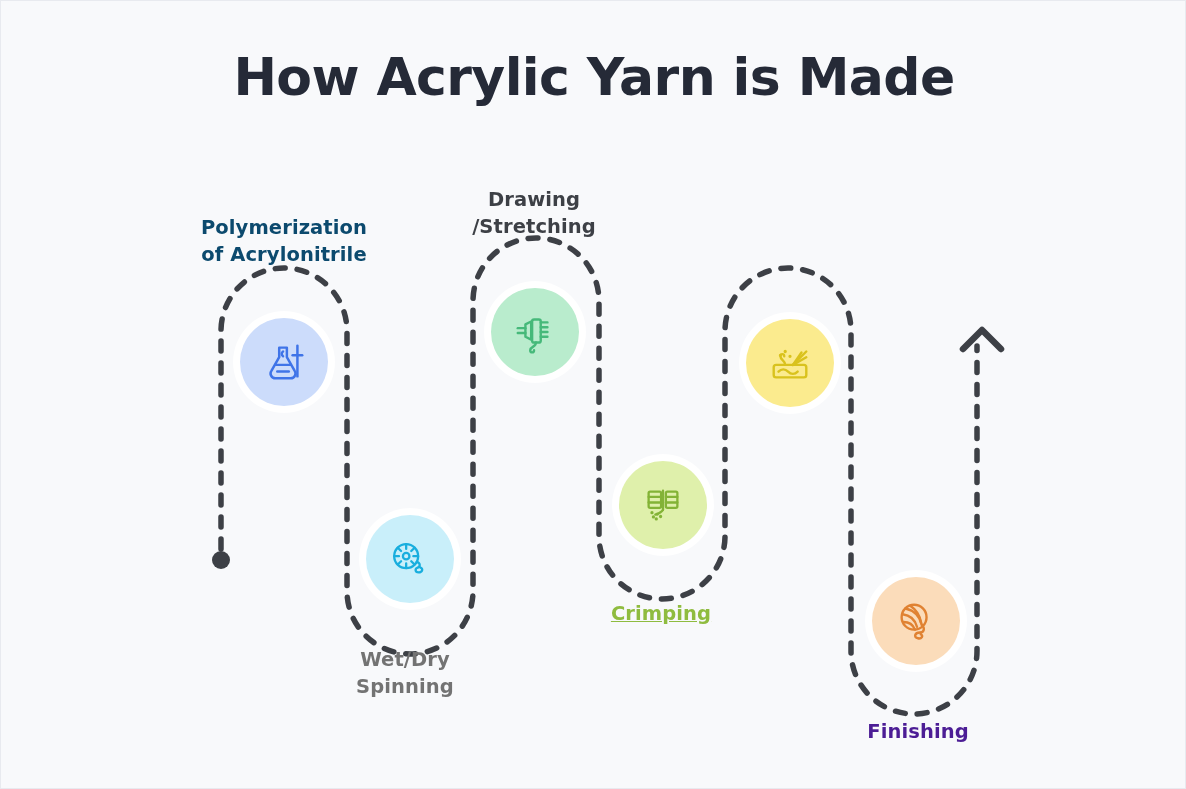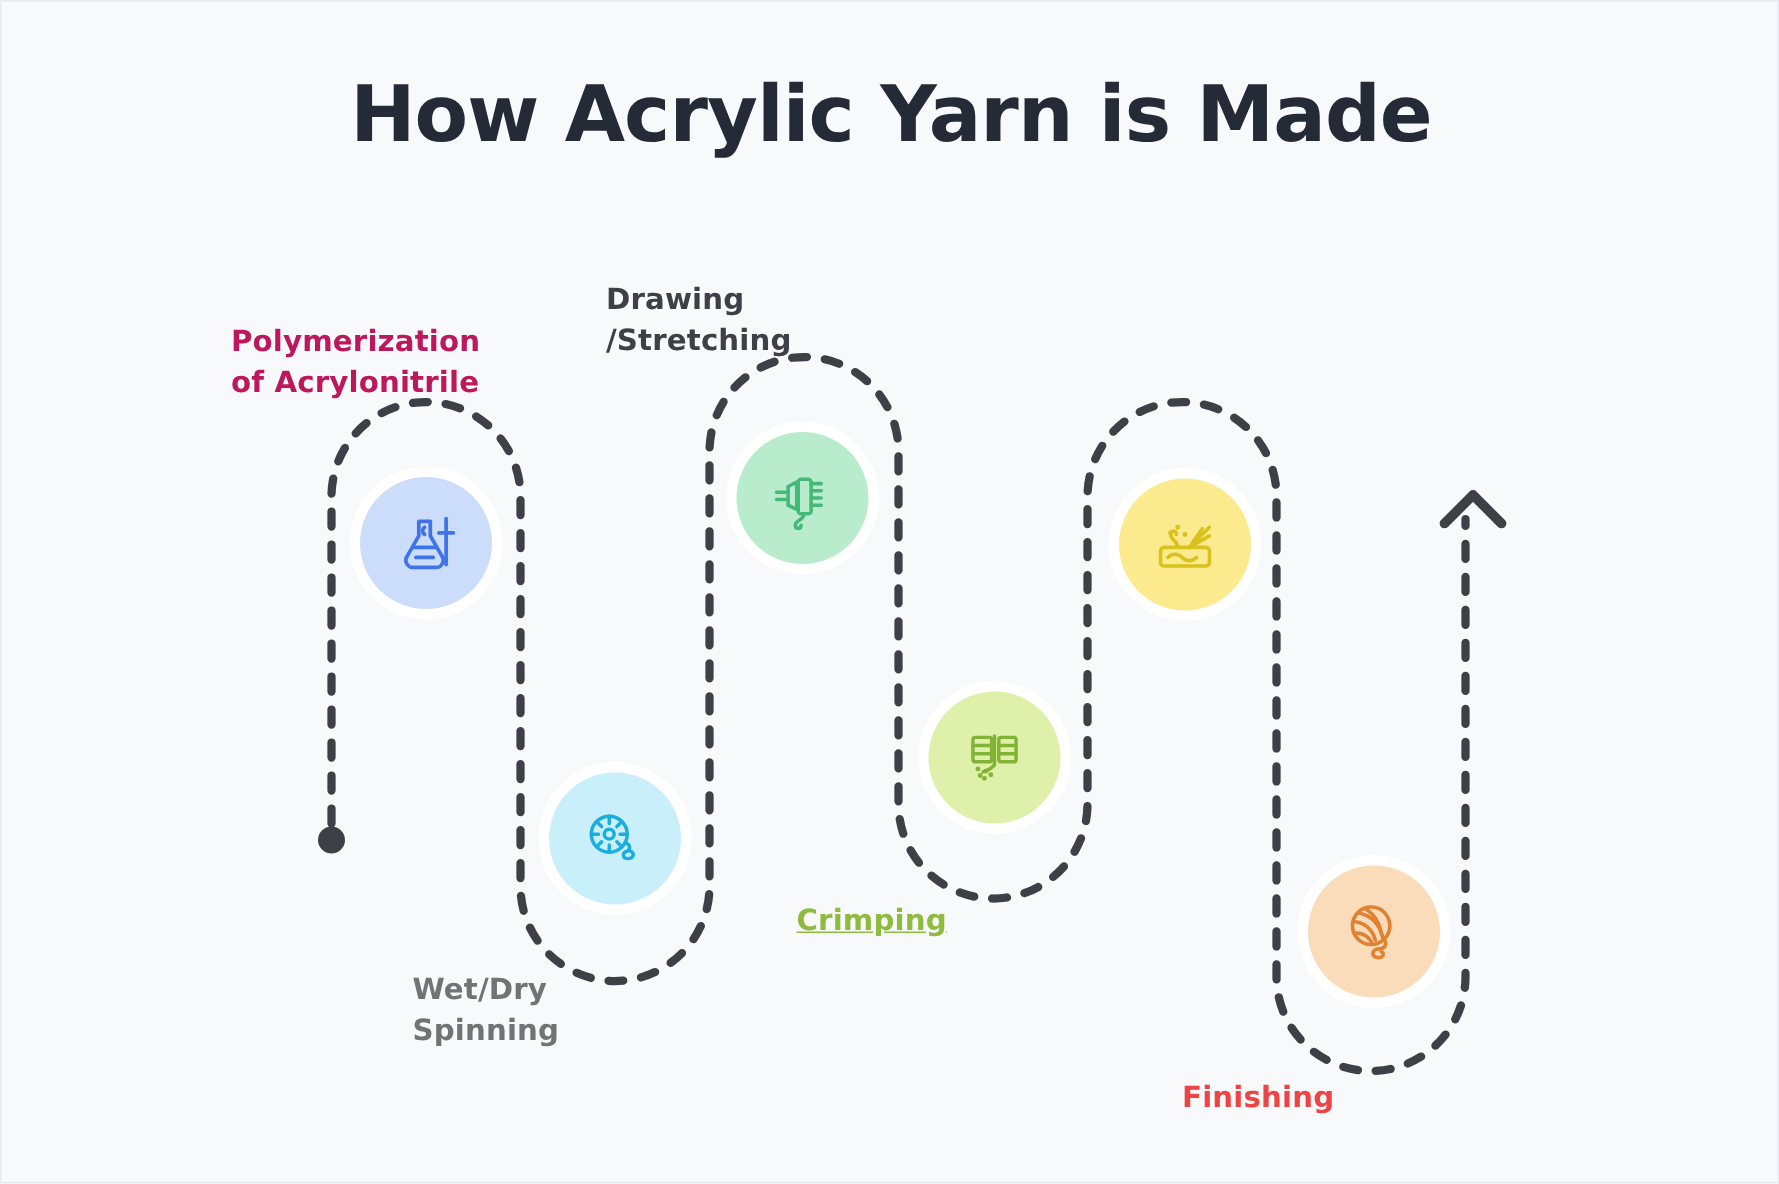--- a/index.html
+++ b/index.html
@@ -74,20 +74,21 @@
   .node-circle svg {
     width: 46px;
     height: 46px;
     display: block;
   }
 
   .step-label {
     position: absolute;
     width: 260px;
     margin-left: -130px;
+    text-align: center;
     font-family: "DejaVu Sans", sans-serif;
     font-size: 19.5px;
     font-weight: bold;
     line-height: 1.38;
     letter-spacing: 0.1px;
     white-space: pre-line;
   }
   .label-above { transform: translateY(-100%); }
 </style>
 </head>
@@ -129,21 +130,21 @@
         <svg viewBox="0 0 48 48" fill="none" stroke="#3f74e8" stroke-width="2.6" stroke-linecap="round" stroke-linejoin="round">
           <path d="M19 9 h8 v10 l8 14 a5 5 0 0 1 -4 8 h-16 a5 5 0 0 1 -4 -8 l8 -14 z"></path>
           <path d="M15.5 27 h15"></path>
           <path d="M17 34 h12"></path>
           <path d="M23 13 a3 3 0 0 0 0 5"></path>
           <path d="M38 7 v32"></path>
           <path d="M33 17 h10"></path>
         </svg>
       </div>
     </div>
-    <div class="step-label label-above" style="left:283px; top:268px; color:#be185d;">Polymerization
+    <div class="step-label label-above" style="left:283px; top:268px; color:#0c4a6e;">Polymerization
 of Acrylonitrile</div>
 
     <div class="step" style="left:409px; top:558px;">
       <div class="node-circle" style="background:#c9effa;">
         <svg viewBox="0 0 48 48" fill="none" stroke="#19aede" stroke-width="2.4" stroke-linecap="round" stroke-linejoin="round">
           <circle cx="20" cy="21" r="12.5"></circle>
           <circle cx="20" cy="21" r="3.4"></circle>
           <path d="M20 8.5 v5 M20 28.5 v5 M7.5 21 h5 M27.5 21 h5
                    M11.2 12.2 l3.5 3.5 M25.3 26.3 l3.5 3.5
                    M28.8 12.2 l-3.5 3.5 M14.7 26.3 l-3.5 3.5"></path>
@@ -203,16 +204,16 @@
         <svg viewBox="0 0 48 48" fill="none" stroke="#e08232" stroke-width="2.5" stroke-linecap="round" stroke-linejoin="round">
           <circle cx="22" cy="20" r="13"></circle>
           <path d="M13 11 c9 2 15 8 17 17"></path>
           <path d="M18 8 c6 4 10 10 11 17"></path>
           <path d="M10 17 c8 1 13 6 15 13"></path>
           <path d="M11 25 c6 0 10 3 12 8"></path>
           <path d="M30 28 c4 4 2 8 -2 8 c-5 0 -7 5 -2 6 c4 1 6 -3 3 -4"></path>
         </svg>
       </div>
     </div>
-    <div class="step-label" style="left:917px; top:718px; color:#ef4444;">Finishing</div>
+    <div class="step-label" style="left:917px; top:718px; color:#4c1d95;">Finishing</div>
 
   </div>
 </div>
 
 </body></html>

